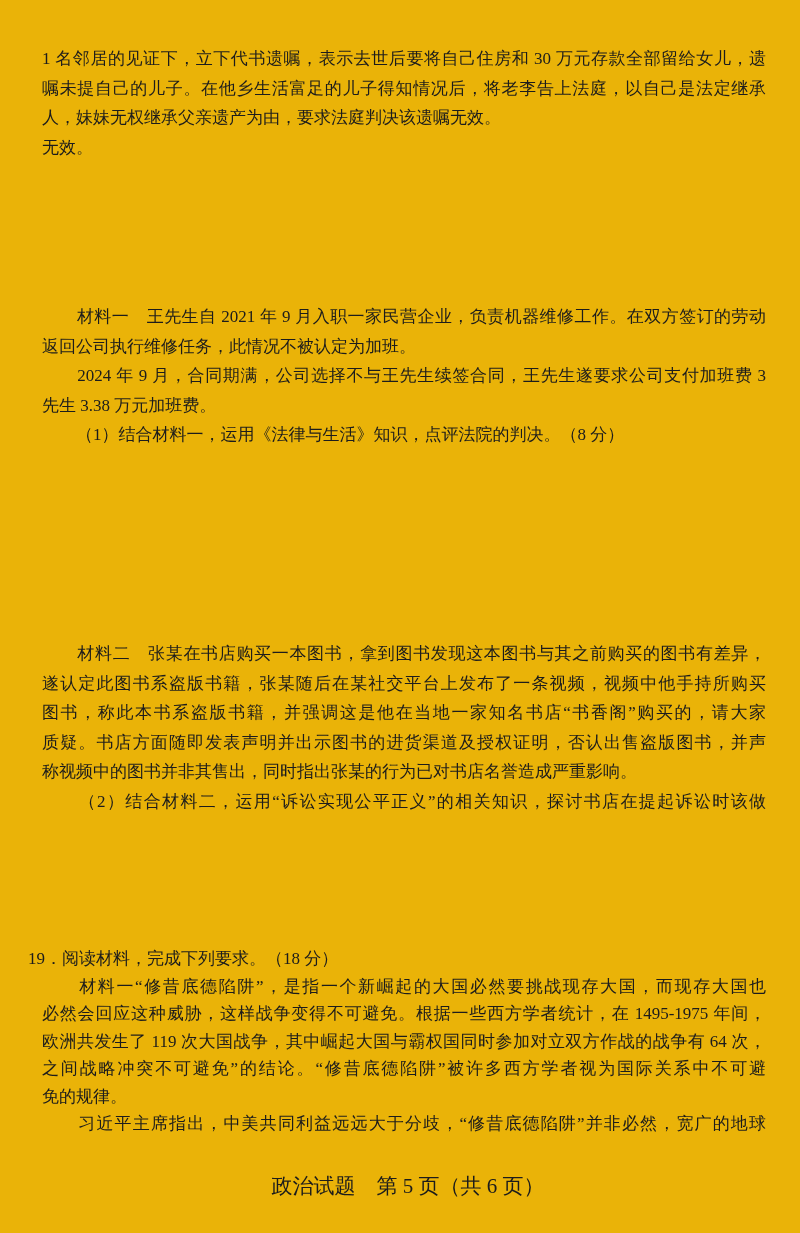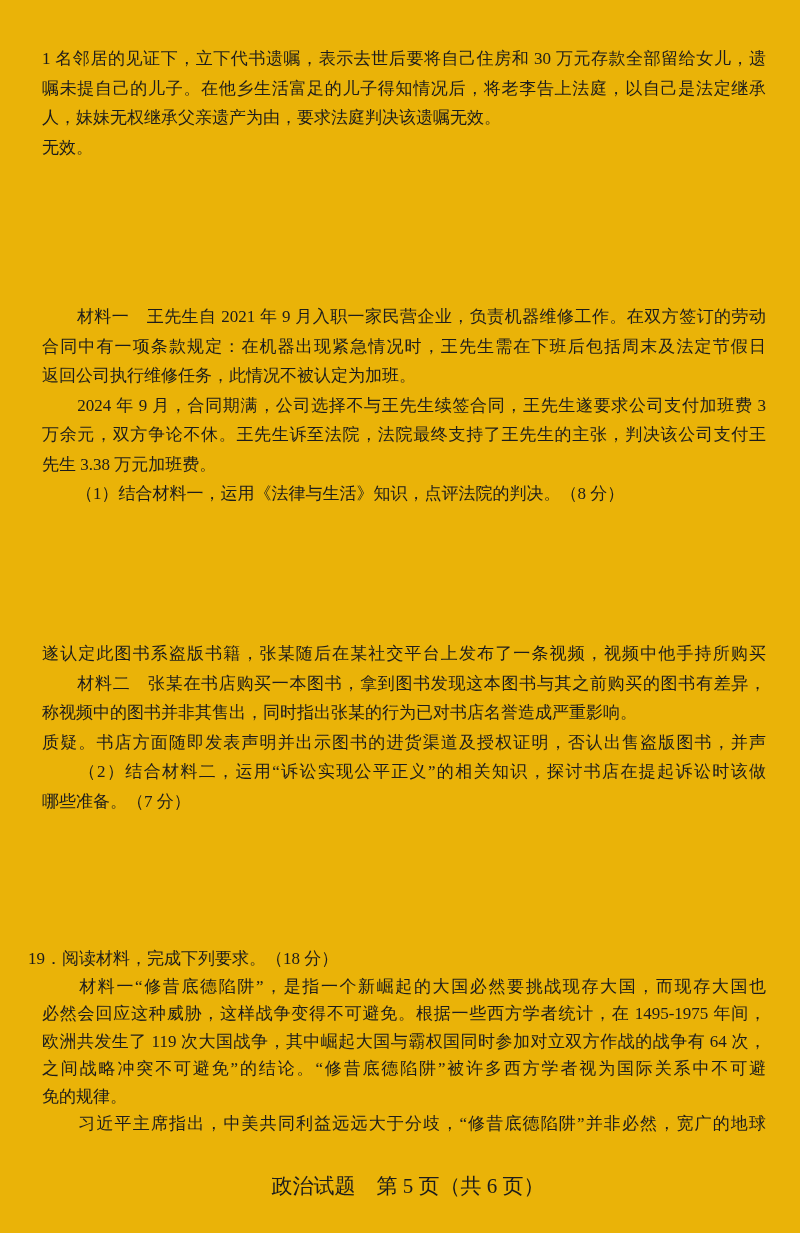--- a/index.html
+++ b/index.html
@@ -63,35 +63,33 @@
 
   <div class="block" id="blk-q17">
     <div class="line fill">1 名邻居的见证下，立下代书遗嘱，表示去世后要将自己住房和 30 万元存款全部留给女儿，遗</div>
     <div class="line fill">嘱未提自己的儿子。在他乡生活富足的儿子得知情况后，将老李告上法庭，以自己是法定继承</div>
     <div class="line end">人，妹妹无权继承父亲遗产为由，要求法庭判决该遗嘱无效。</div>
     <div class="line end">无效。</div>
   </div>
 
   <div class="block" id="blk-q18">
     <div class="line fill">　　材料一　王先生自 2021 年 9 月入职一家民营企业，负责机器维修工作。在双方签订的劳动</div>
-    <div class="line fill">合同中有一项条款规定：在机器出现紧急情况时，王先生需在下班后包括周末及法定节假日</div>
     <div class="line end">返回公司执行维修任务，此情况不被认定为加班。</div>
     <div class="line fill">　　2024 年 9 月，合同期满，公司选择不与王先生续签合同，王先生遂要求公司支付加班费 3</div>
-    <div class="line fill">万余元，双方争论不休。王先生诉至法院，法院最终支持了王先生的主张，判决该公司支付王</div>
     <div class="line end">先生 3.38 万元加班费。</div>
     <div class="line end">　　（1）结合材料一，运用《法律与生活》知识，点评法院的判决。（8 分）</div>
   </div>
 
   <div class="block" id="blk-m2">
+    <div class="line fill">　　材料二　张某在书店购买一本图书，拿到图书发现这本图书与其之前购买的图书有差异，</div>
     <div class="line fill">遂认定此图书系盗版书籍，张某随后在某社交平台上发布了一条视频，视频中他手持所购买</div>
-    <div class="line fill">　　材料二　张某在书店购买一本图书，拿到图书发现这本图书与其之前购买的图书有差异，</div>
+    <div class="line fill">图书，称此本书系盗版书籍，并强调这是他在当地一家知名书店“书香阁”购买的，请大家</div>
+    <div class="line fill">质疑。书店方面随即发表声明并出示图书的进货渠道及授权证明，否认出售盗版图书，并声</div>
     <div class="line end">称视频中的图书并非其售出，同时指出张某的行为已对书店名誉造成严重影响。</div>
-    <div class="line fill">质疑。书店方面随即发表声明并出示图书的进货渠道及授权证明，否认出售盗版图书，并声</div>
     <div class="line fill">　　（2）结合材料二，运用“诉讼实现公平正义”的相关知识，探讨书店在提起诉讼时该做</div>
-    <div class="line end">哪些准备。（7 分）</div>
   </div>
 
   <div class="block" id="blk-q19">
     <div class="line end hang">19．阅读材料，完成下列要求。（18 分）</div>
     <div class="line fill">　　材料一“修昔底德陷阱”，是指一个新崛起的大国必然要挑战现存大国，而现存大国也</div>
     <div class="line fill">必然会回应这种威胁，这样战争变得不可避免。根据一些西方学者统计，在 1495-1975 年间，</div>
     <div class="line fill">欧洲共发生了 119 次大国战争，其中崛起大国与霸权国同时参加对立双方作战的战争有 64 次，</div>
     <div class="line fill">之间战略冲突不可避免”的结论。“修昔底德陷阱”被许多西方学者视为国际关系中不可避</div>
     <div class="line end">免的规律。</div>
     <div class="line fill">　　习近平主席指出，中美共同利益远远大于分歧，“修昔底德陷阱”并非必然，宽广的地球</div>

